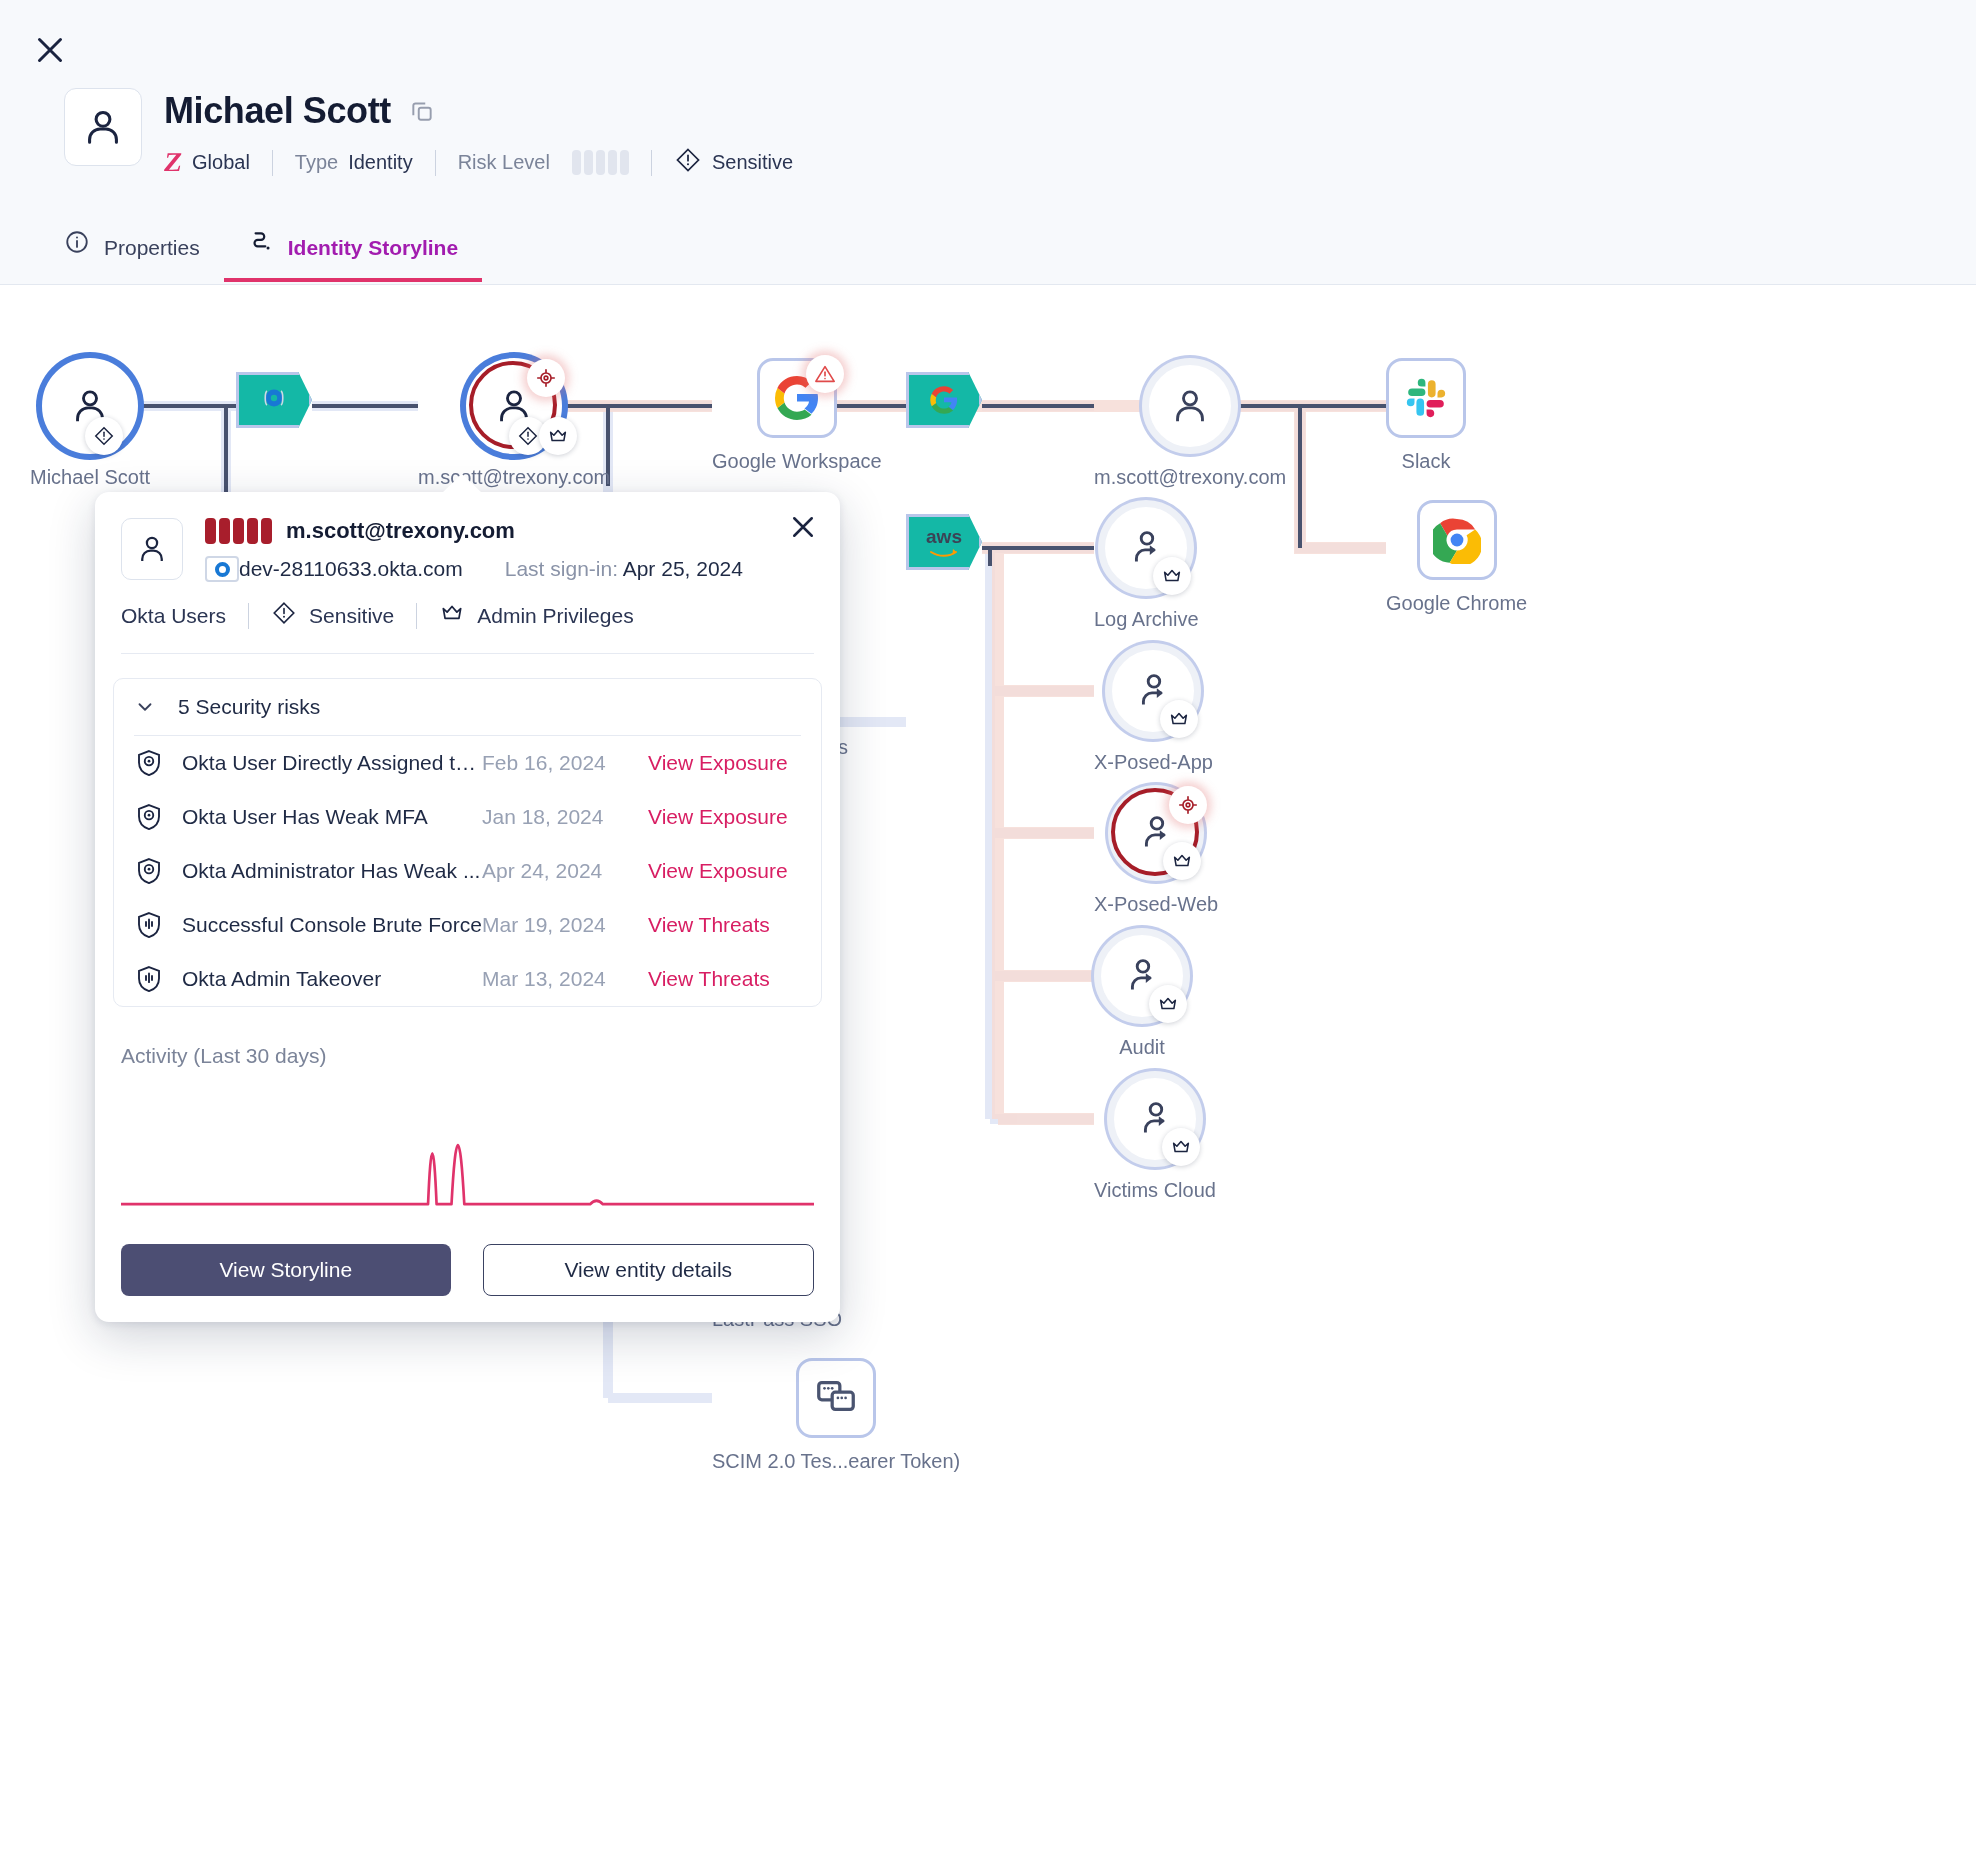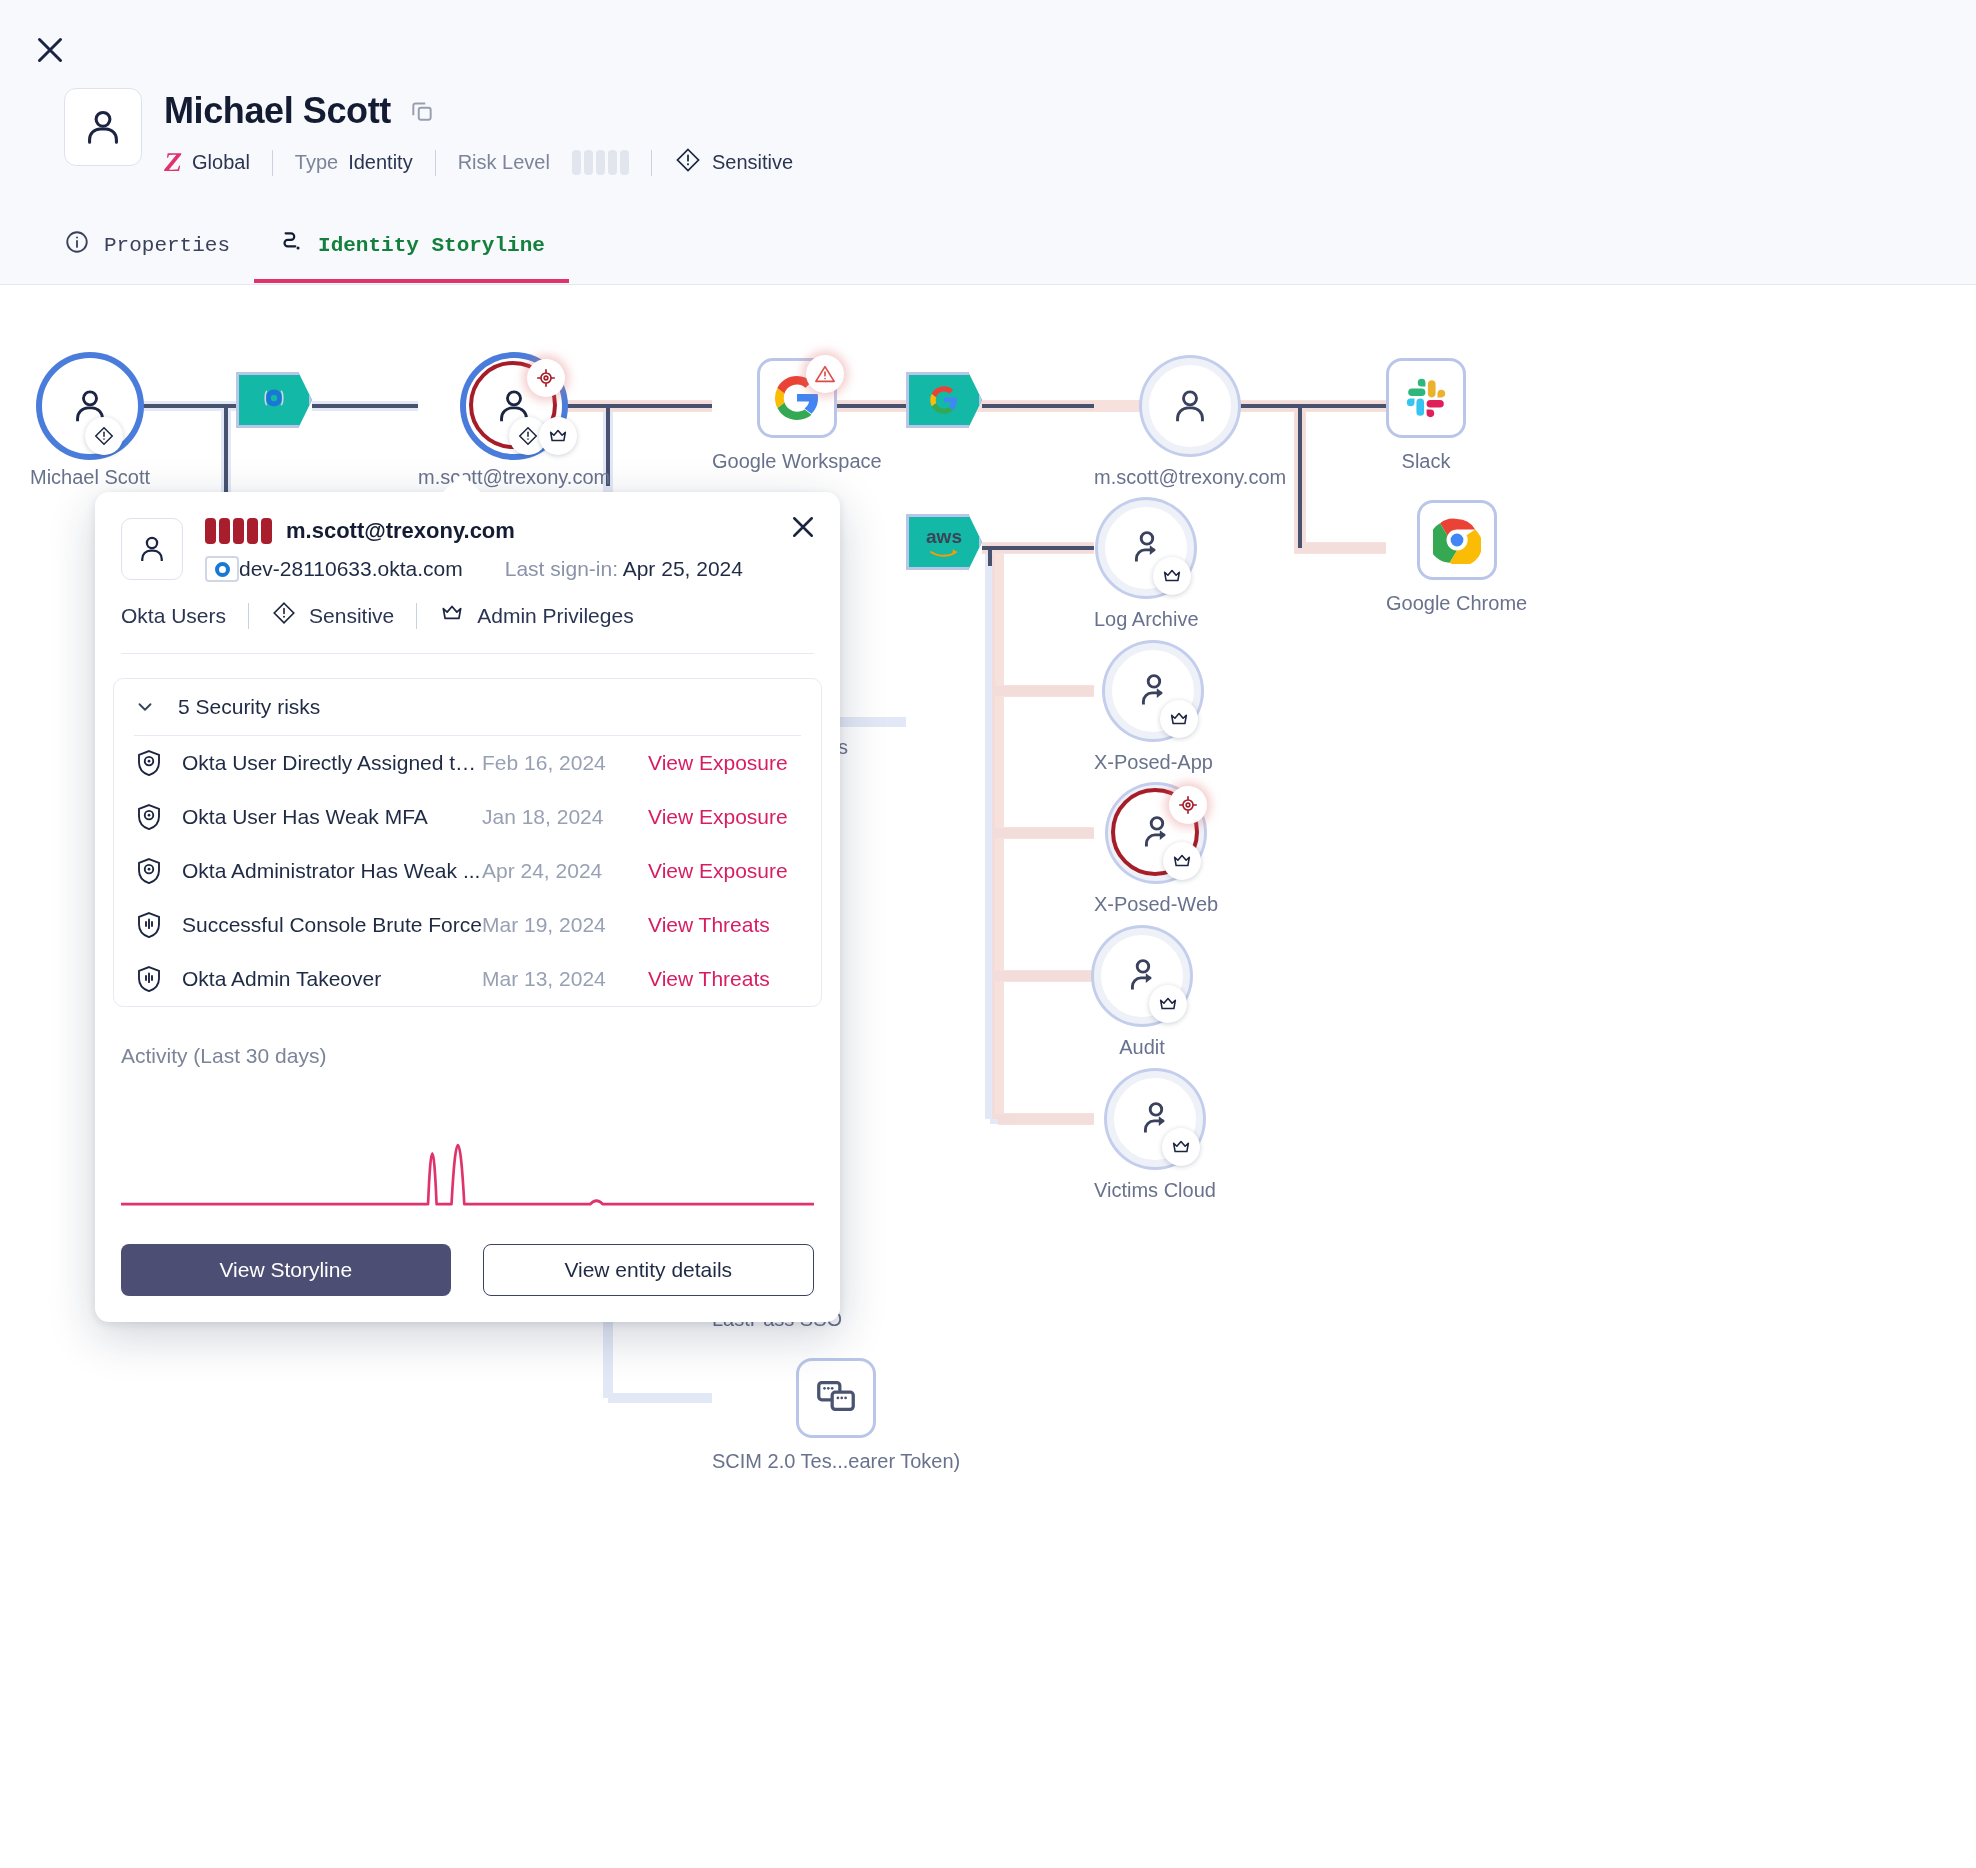--- a/index.html
+++ b/index.html
@@ -39,26 +39,25 @@
   .ent-meta > div { display:flex; align-items:center; gap:10px; }
   .sep { width:1px; height:26px; background:#ccd3e0; margin:0 22px; }
   .zlogo { font-weight:bold; font-size:27px; color:#e0336b; font-family:"Liberation Serif",serif; transform:skewX(-9deg); }
   .mut { color:#7b8499; }
   .risk-bars { display:flex; gap:3px; margin-left:12px; }
   .risk-bars i { display:block; width:9px; height:25px; border-radius:4px; background:#e1e5ee; }
 
   
   .tabs { position:absolute; left:40px; top:215px; display:flex; gap:0; }
   .tab {
-    display:flex; align-items:center; gap:14px;
+    display:flex; align-items:flex-end; gap:14px;
     padding:14px 24px 22px 24px; font-size:21px; color:#39415c; cursor:pointer;
     position:relative;
-    font-family:Liberation Mono, monospace;
-  }
-  .tab.active { font-weight:bold; color:#15803d; }
+  }
+  .tab.active { font-weight:bold; color:#a21caf; }
   .tab.active::after {
     content:""; position:absolute; left:0; right:0; bottom:0; height:4px; background:#e0336b;
   }
   .tab svg { width:26px; height:26px; }
 
   
   .canvas { position:absolute; left:0; top:286px; width:1976px; height:1582px; background:#fff; overflow:hidden; }
   .canvas svg.links { position:absolute; left:0; top:0; width:1976px; height:1582px; }
 
   .node { position:absolute; display:flex; flex-direction:column; align-items:center; cursor:pointer; }

